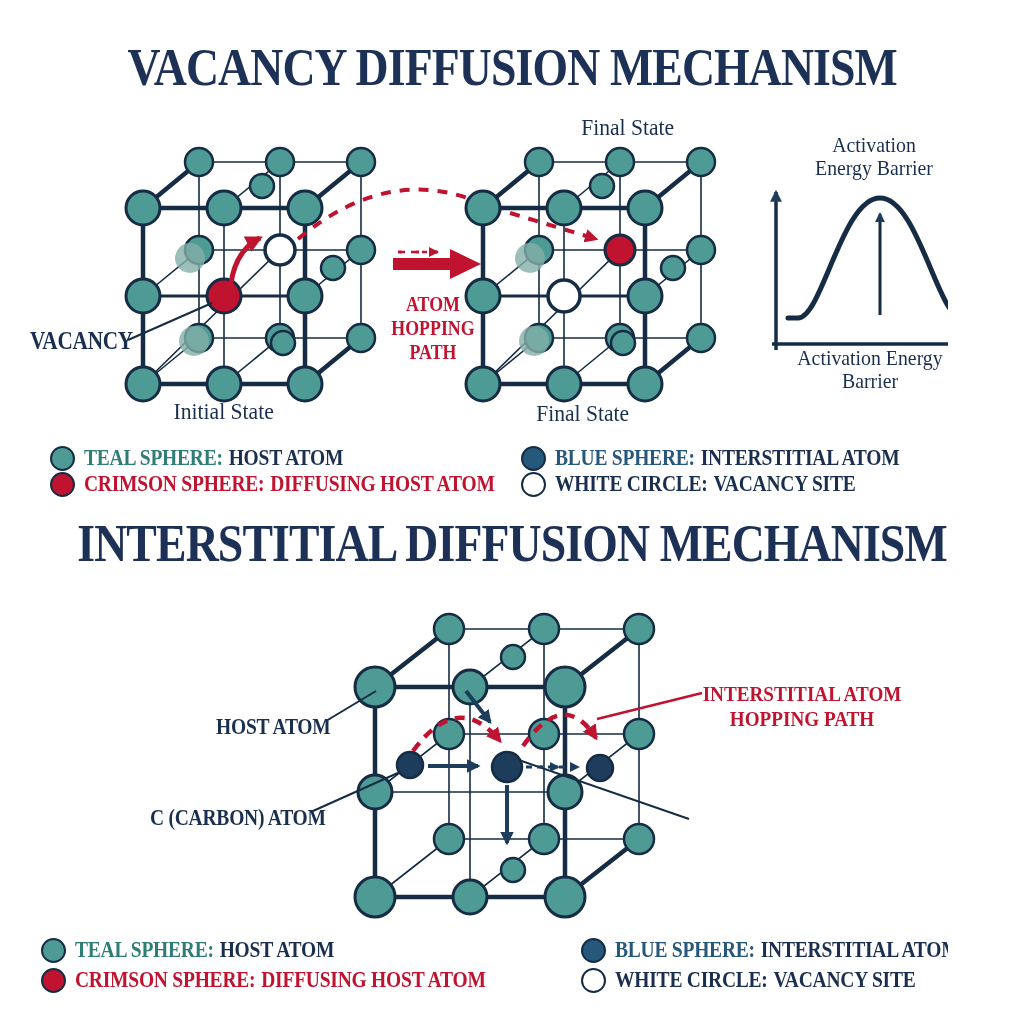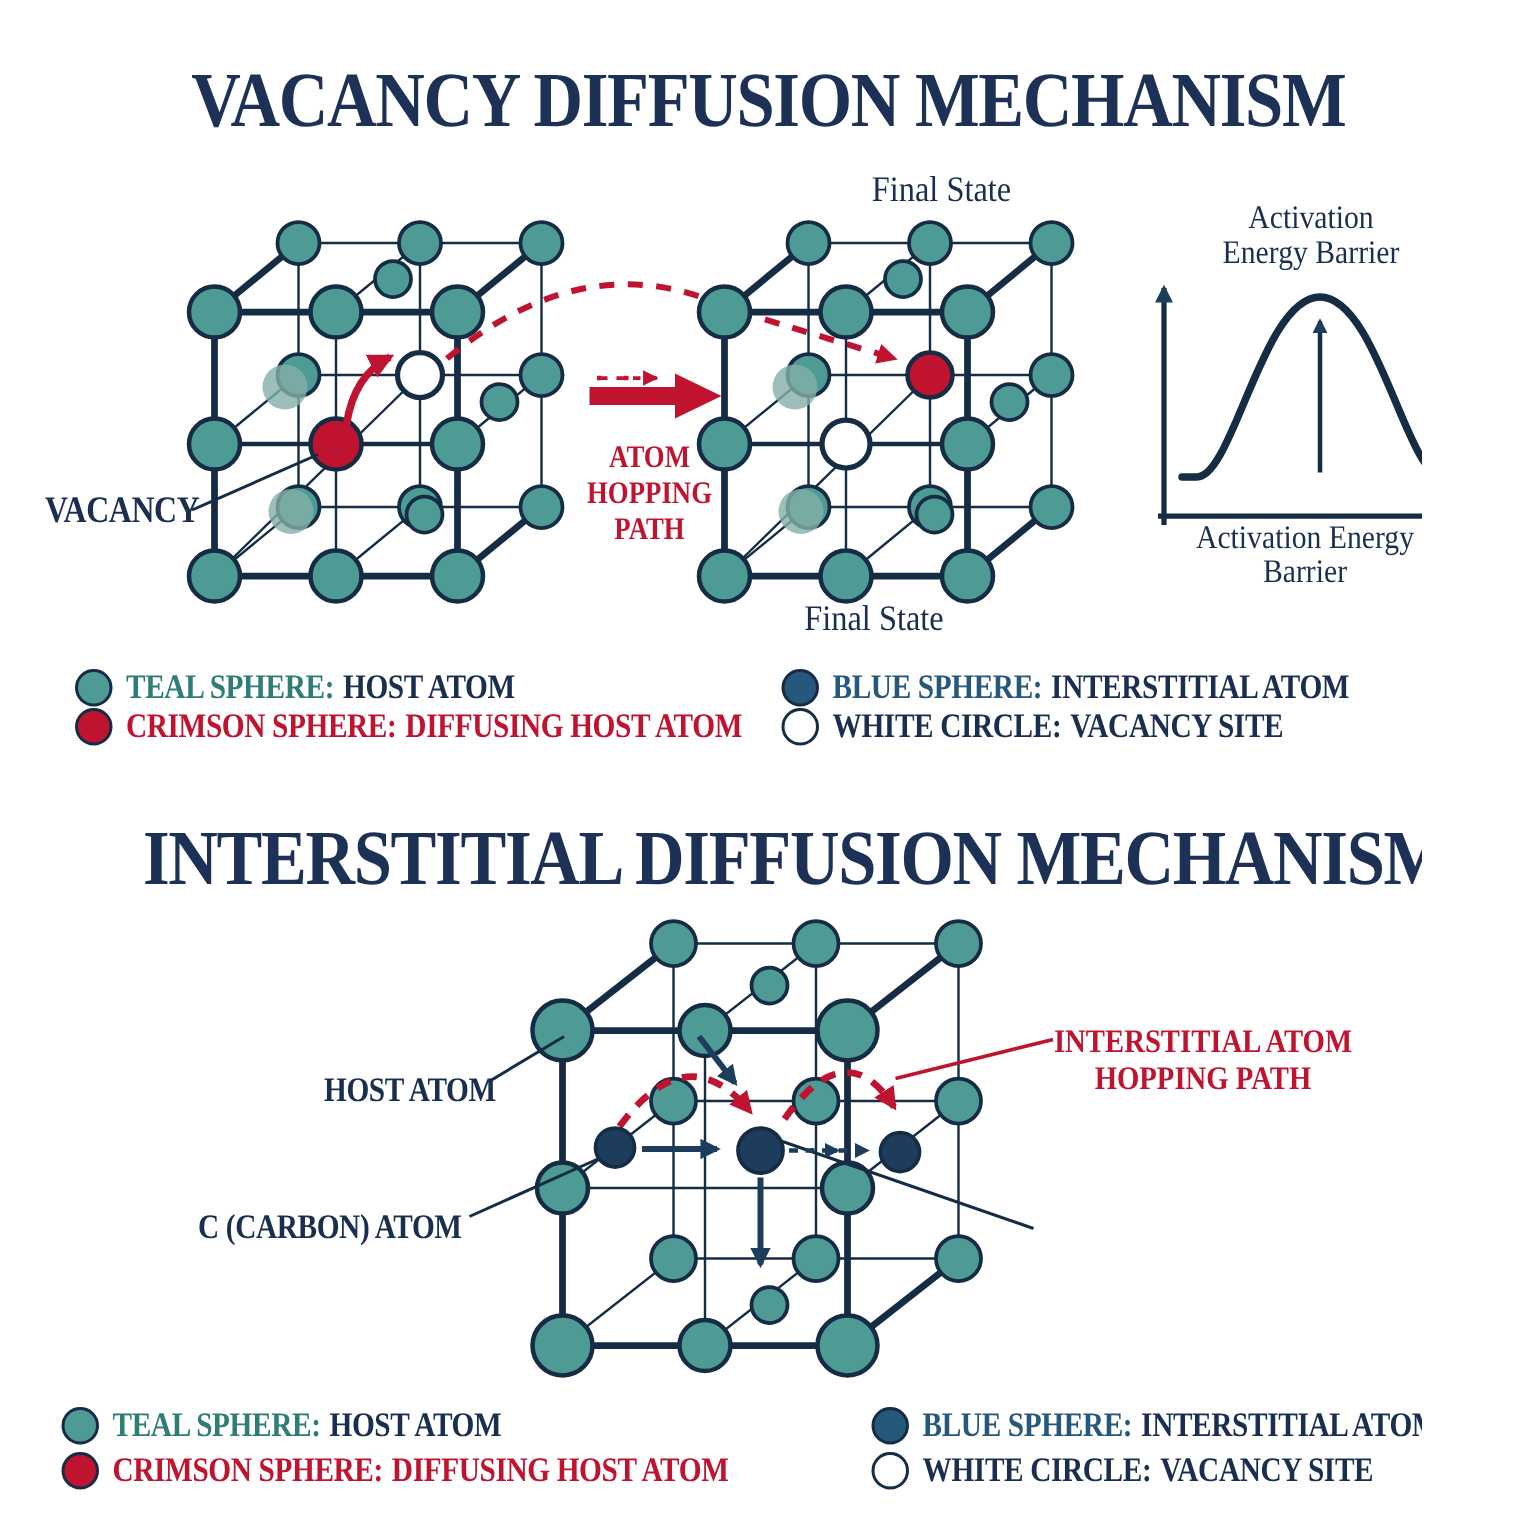--- a/index.html
+++ b/index.html
@@ -189,20 +189,23 @@
 </svg>
 
   <div class="abs title" style="top:38px;left:0;">
     <span class="condC">VACANCY DIFFUSION MECHANISM</span>
   </div>
 
   <div class="abs lbl" style="left:30px;top:327px;font-size:25px;">
     <span class="cond">VACANCY</span>
   </div>
 
+  <div class="abs ctr" style="left:124px;top:398px;width:200px;">
+    <span class="state">Initial State</span>
+  </div>
   <div class="abs ctr" style="left:528px;top:114px;width:200px;">
     <span class="state">Final State</span>
   </div>
   <div class="abs ctr" style="left:483px;top:400px;width:200px;">
     <span class="state">Final State</span>
   </div>
 
   <div class="abs ctr wrapbox red" style="left:381px;top:292px;width:104px;transform:scaleX(.85);transform-origin:center top;">
     <span>ATOM HOPPING PATH</span>
   </div>
@@ -224,28 +227,28 @@
   </div>
   <div class="lg-row" style="left:521px;top:445px;">
     <span class="dot blue"></span>
     <span class="lg-text"><b class="c-blue">BLUE SPHERE:</b><b class="c-navy sfx">INTERSTITIAL ATOM</b></span>
   </div>
   <div class="lg-row" style="left:521px;top:471px;">
     <span class="dot white"></span>
     <span class="lg-text"><b class="c-navy">WHITE CIRCLE:</b><b class="c-navy sfx">VACANCY SITE</b></span>
   </div>
 
-  <div class="abs title" style="top:543px;left:0;text-align:right;">
+  <div class="abs title" style="top:514px;left:0;">
     <span class="condC">INTERSTITIAL DIFFUSION MECHANISM</span>
   </div>
 
   <div class="abs lbl" style="left:216px;top:714px;">
     <span class="cond">HOST ATOM</span>
   </div>
-  <div class="abs lbl" style="left:132px;top:805px;">
+  <div class="abs lbl" style="left:150px;top:805px;">
     <span class="cond">C (CARBON) ATOM</span>
   </div>
   <div class="abs ctr red" style="left:683px;top:681px;width:238px;font-weight:bold;font-size:22px;line-height:25px;transform:scaleX(.87);transform-origin:center top;">
     <span>INTERSTITIAL ATOM HOPPING PATH</span>
   </div>
 
   <div class="lg-row" style="left:41px;top:937px;">
     <span class="dot teal"></span>
     <span class="lg-text"><b class="c-teal">TEAL SPHERE:</b><b class="c-navy sfx">HOST ATOM</b></span>
   </div>

